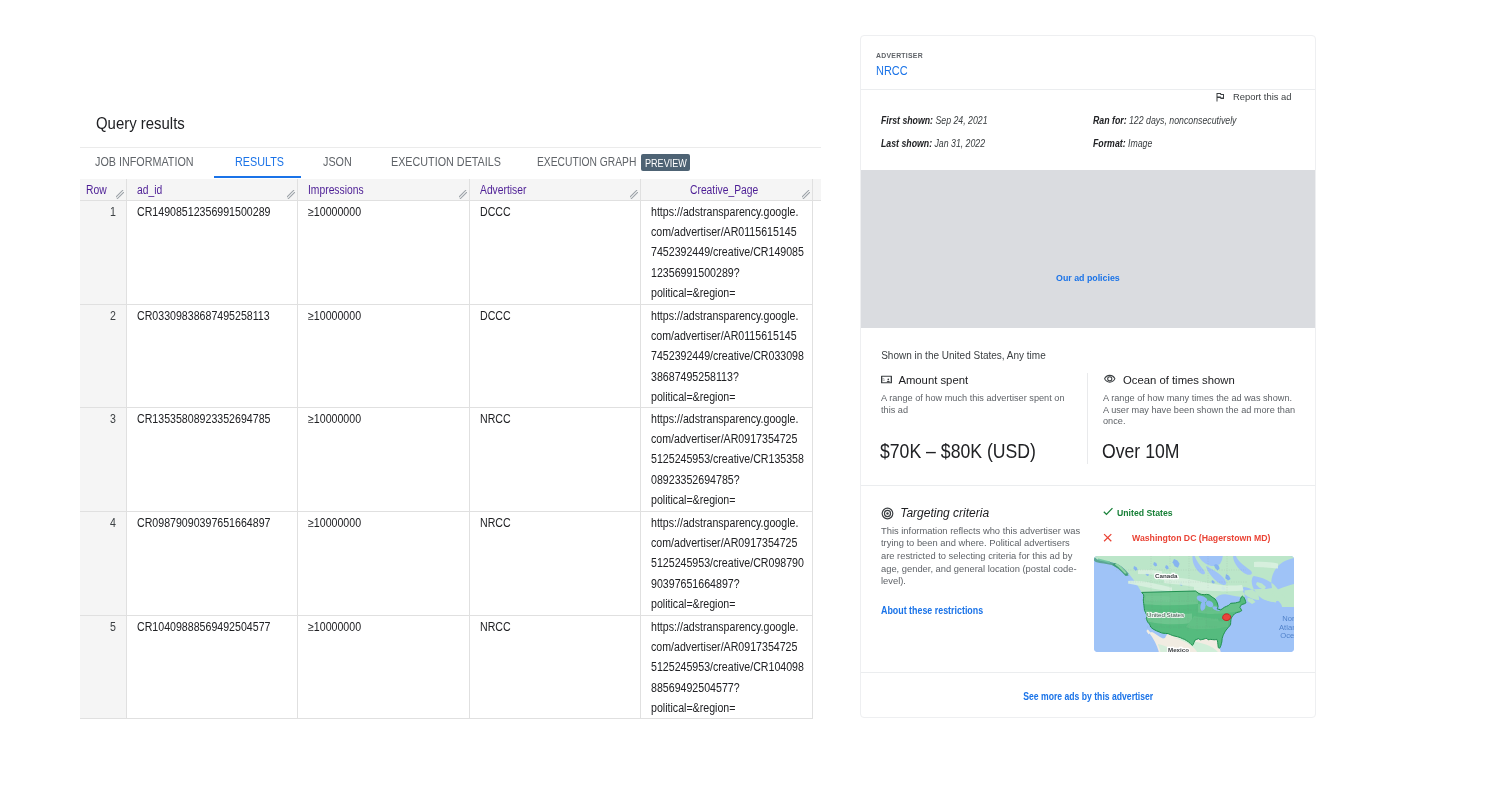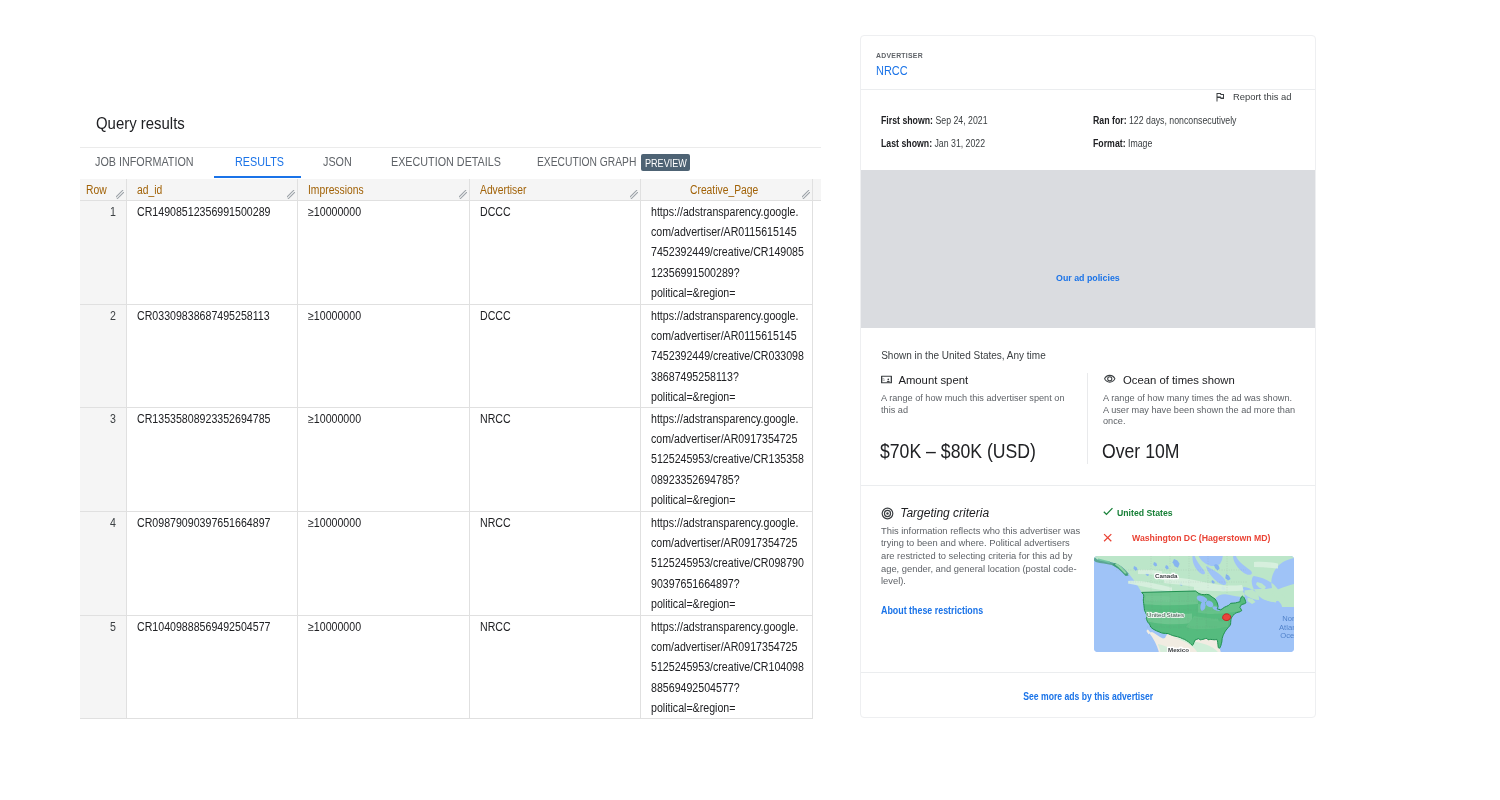--- a/index.html
+++ b/index.html
@@ -24,21 +24,21 @@
   .tab.active{color:#1a73e8;}
   .tab-underline{position:absolute;height:2px;background:#1a73e8;top:28px;}
   .hlbox{position:absolute;background:#4e6374;}
   .tab.prev{color:#fff;z-index:3;font-size:11px;line-height:30px;}
   .tab.prev .cx{transform:scaleX(.824);}
 
   table.grid{position:absolute;left:0;top:178.5px;border-collapse:collapse;
              table-layout:fixed;width:741px;}
   table.grid th{background:#f5f5f5;border-right:1px solid #e0e0e0;
        border-bottom:1px solid #e0e0e0;
-       font-weight:400;font-size:12.5px;color:#a16207;text-align:left;
+       font-weight:400;font-size:12.5px;color:#4c1d95;text-align:left;
        padding:4px 0 3px 10px;height:14px;vertical-align:top;position:relative;}
   table.grid th .cx{transform:scaleX(.825);}
   table.grid th:first-child{padding-left:6px;}
   table.grid th:nth-child(5){border-right:1px solid #e0e0e0;text-align:center;}
   table.grid th:last-child{border-right:none;}
   table.grid td{border-right:1px solid #e0e0e0;border-bottom:1px solid #e0e0e0;
        font-size:12px;color:#202124;vertical-align:top;
        padding:0 10px;line-height:20.4px;position:relative;}
   table.grid td .cx{transform:scaleX(.885);}
   table.grid td:last-child{border-right:none;}
@@ -64,21 +64,21 @@
      font-weight:700;letter-spacing:.3px;color:#5f6368;line-height:12px;}
   .adv-label .cx{transform:scaleX(.86);}
   .adv-name{position:absolute;left:14.6px;top:26.6px;font-size:12.7px;
      color:#1a73e8;line-height:16px;}
   .adv-name .cx{transform:scaleX(.865);}
   .report{position:absolute;left:353.3px;top:23.4px;height:10px;
      display:flex;align-items:center;gap:6.6px;font-size:9.8px;color:#3c4043;
      line-height:10px;margin-top:33px;}
   .report .cx{transform:scaleX(.96);}
   .c-meta{position:relative;height:80px;font-size:10px;line-height:12px;}
-  .c-meta .mi{position:absolute;white-space:nowrap;}
+  .c-meta .mi{position:absolute;white-space:nowrap;font-style:italic;}
   .c-meta b{font-weight:700;color:#202124;}
   .c-meta span.v{color:#3c4043;}
   .c-meta .cx{transform:scaleX(.875);}
   .creative{position:relative;height:158px;background:#dadce0;}
   .creative a{position:absolute;left:0;right:0;top:102px;
      text-align:center;font-size:9.4px;font-weight:700;color:#1a73e8;
      text-decoration:none;line-height:11px;}
   .creative a .cx{transform:scaleX(.94);transform-origin:center center;}
   .c-stats{position:relative;height:157px;}
   .shown-in{position:absolute;left:20.2px;top:21.5px;font-size:10px;color:#3c4043;line-height:12px;}

